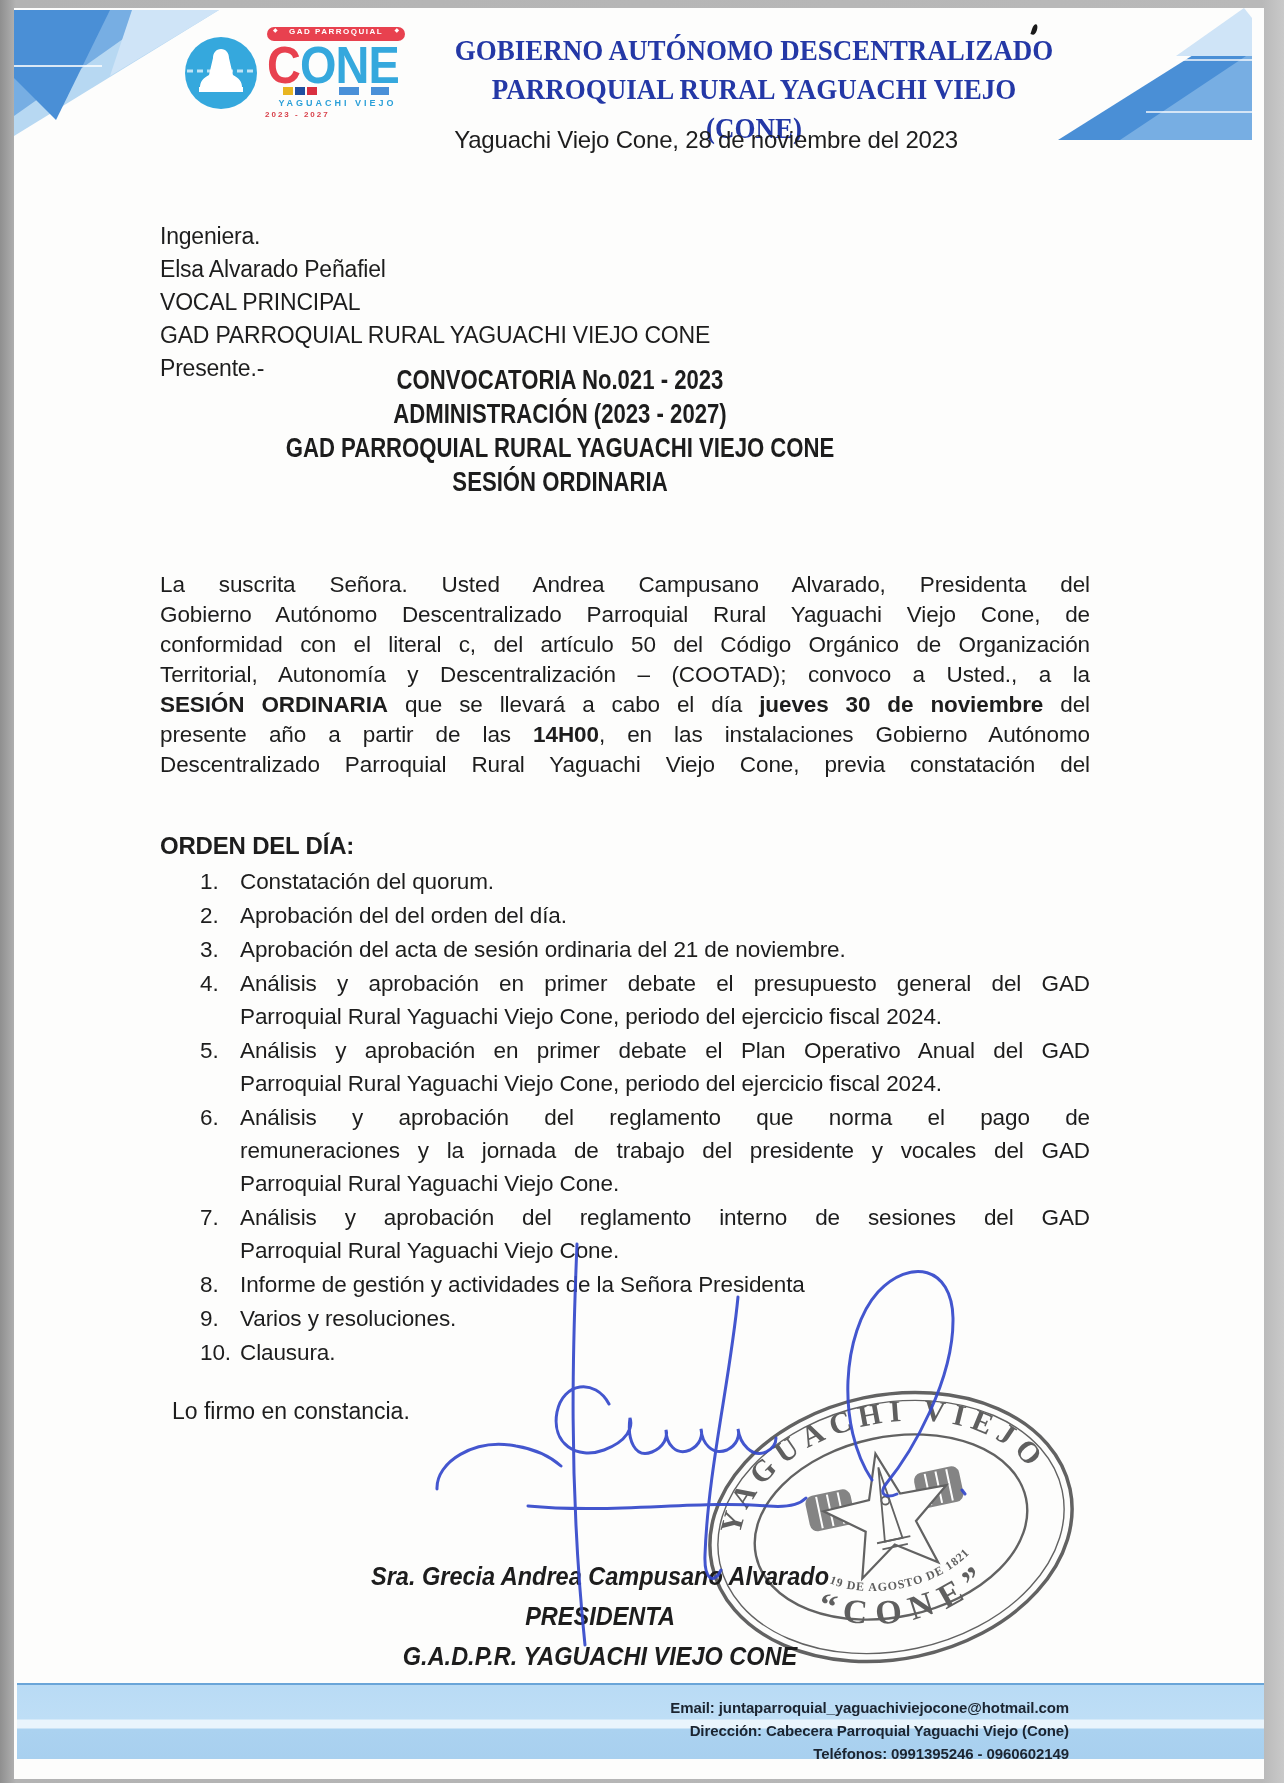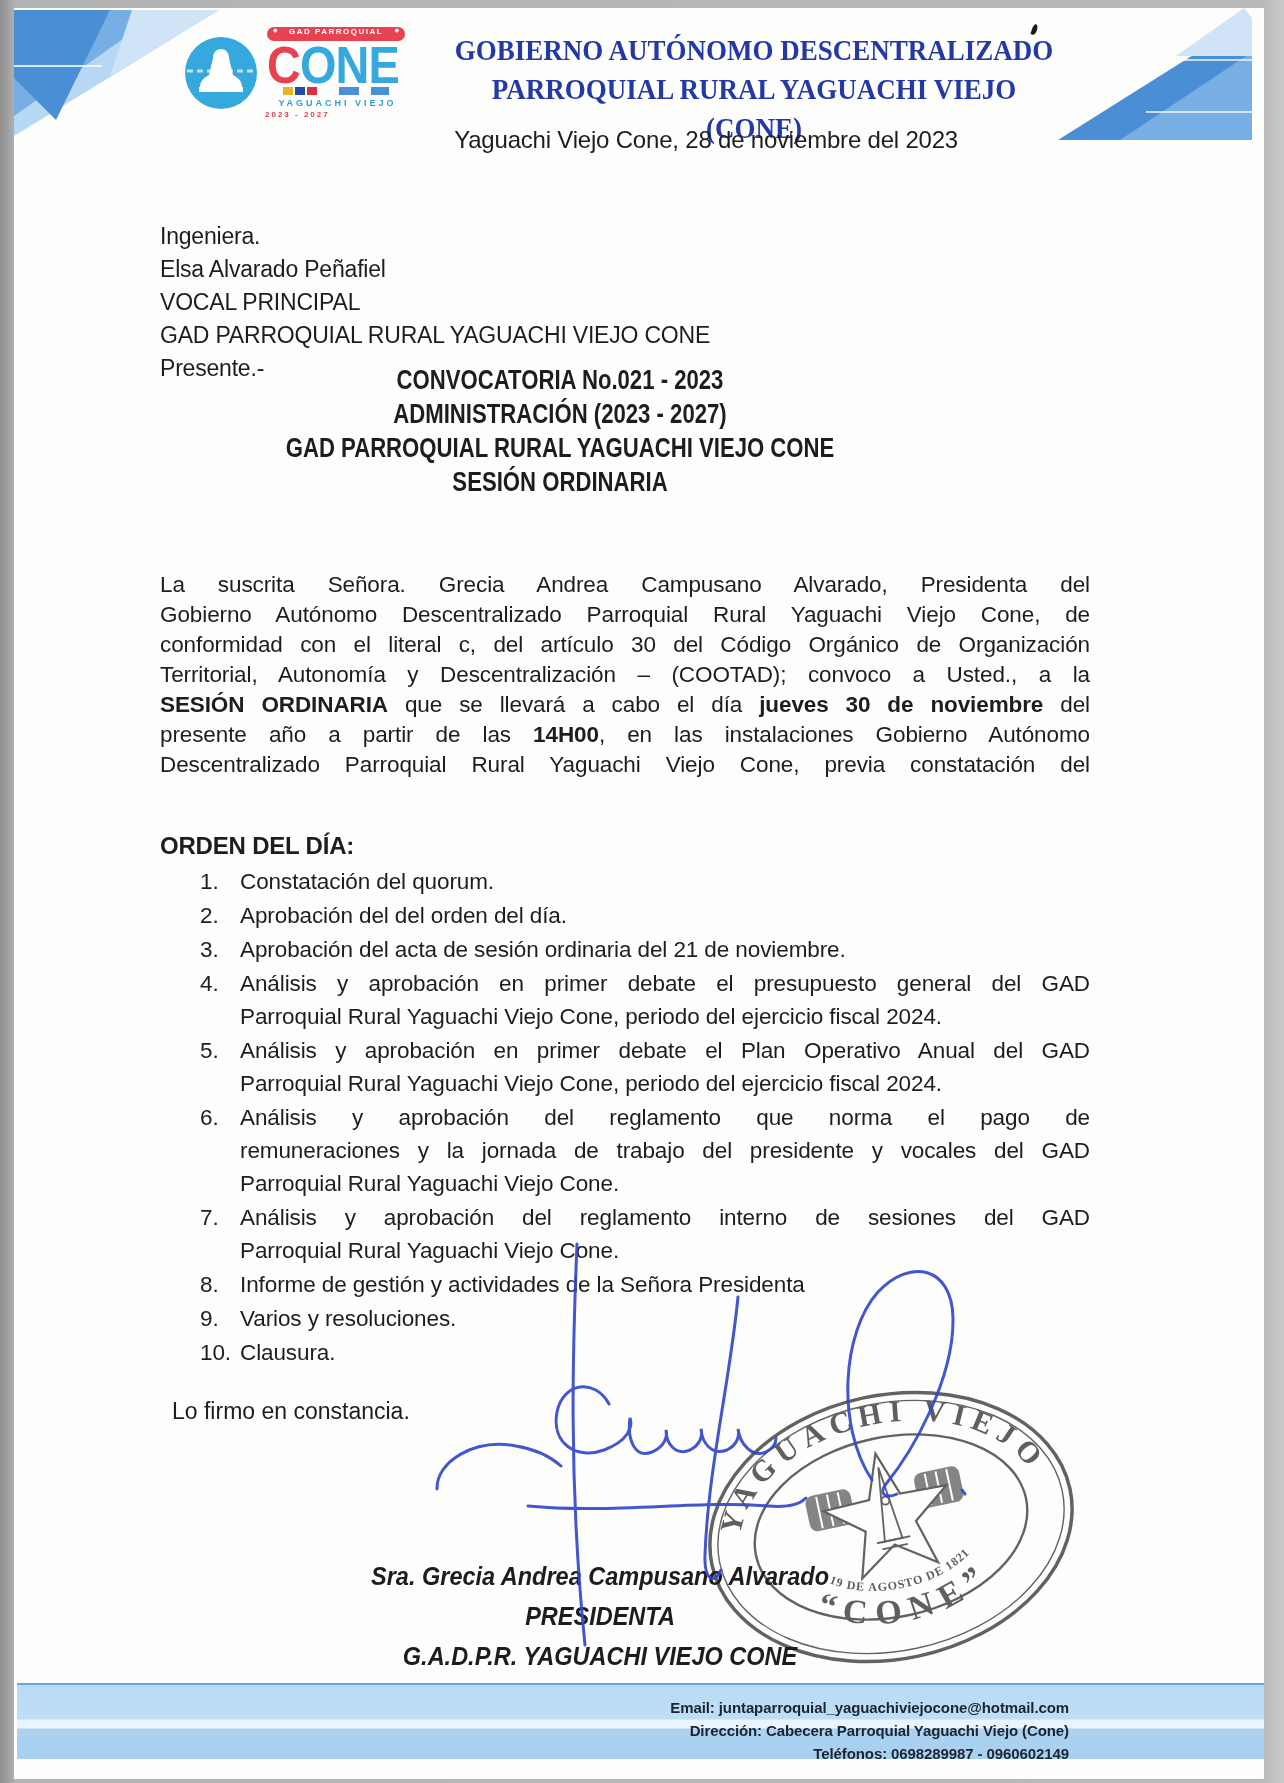--- a/index.html
+++ b/index.html
@@ -126,23 +126,23 @@
   </div>
 
   <div class="title-block">
     <div>CONVOCATORIA No.021 - 2023</div>
     <div>ADMINISTRACIÓN (2023 - 2027)</div>
     <div>GAD PARROQUIAL RURAL YAGUACHI VIEJO CONE</div>
     <div>SESIÓN ORDINARIA</div>
   </div>
 
   <div class="bodytext">
-    <div class="bline jl">La suscrita Señora. Grecia Andrea Campusano Alvarado, Presidenta del</div>
+    <div class="bline jl">La suscrita Señora. Usted Andrea Campusano Alvarado, Presidenta del</div>
     <div class="bline jl">Gobierno Autónomo Descentralizado Parroquial Rural Yaguachi Viejo Cone, de</div>
-    <div class="bline jl">conformidad con el literal c, del artículo 30 del Código Orgánico de Organización</div>
+    <div class="bline jl">conformidad con el literal c, del artículo 50 del Código Orgánico de Organización</div>
     <div class="bline jl">Territorial, Autonomía y Descentralización – (COOTAD); convoco a Usted., a la</div>
     <div class="bline jl"><span class="b">SESIÓN ORDINARIA</span><span> que se llevará a cabo el día </span><span class="b">jueves 30 de noviembre</span><span> del</span></div>
     <div class="bline jl"><span>presente año a partir de las </span><span class="b">14H00</span><span>, en las instalaciones Gobierno Autónomo</span></div>
     <div class="bline jl">Descentralizado Parroquial Rural Yaguachi Viejo Cone, previa constatación del</div>
   </div>
 
   <div class="orden-title">ORDEN DEL DÍA:</div>
   <div class="agenda">
     <div class="aitem">
         <div class="anum">1.</div>
@@ -263,17 +263,17 @@
   <div class="sig-block">
     <div>Sra. Grecia Andrea Campusano Alvarado</div>
     <div>PRESIDENTA</div>
     <div>G.A.D.P.R. YAGUACHI VIEJO CONE</div>
   </div>
 
   <div class="footer-band">
     <div class="footer-text">
       <div>Email: juntaparroquial_yaguachiviejocone@hotmail.com</div>
       <div>Dirección: Cabecera Parroquial Yaguachi Viejo (Cone)</div>
-      <div>Teléfonos: 0698289987 - 0960602149</div>
+      <div>Teléfonos: 0991395246 - 0960602149</div>
     </div>
   </div>
 
 </div>
 
 </body></html>

